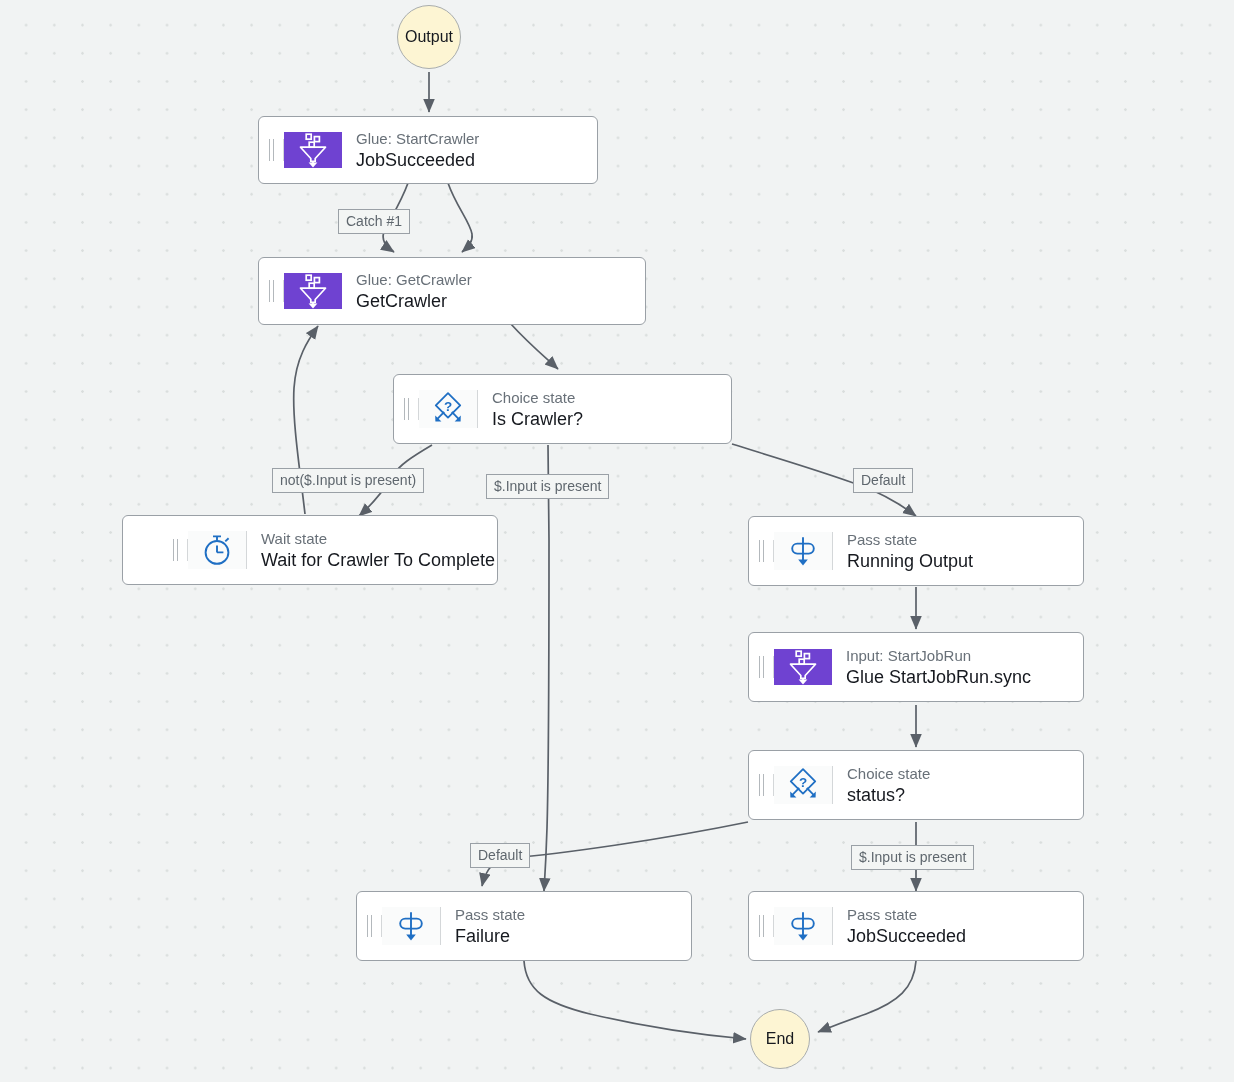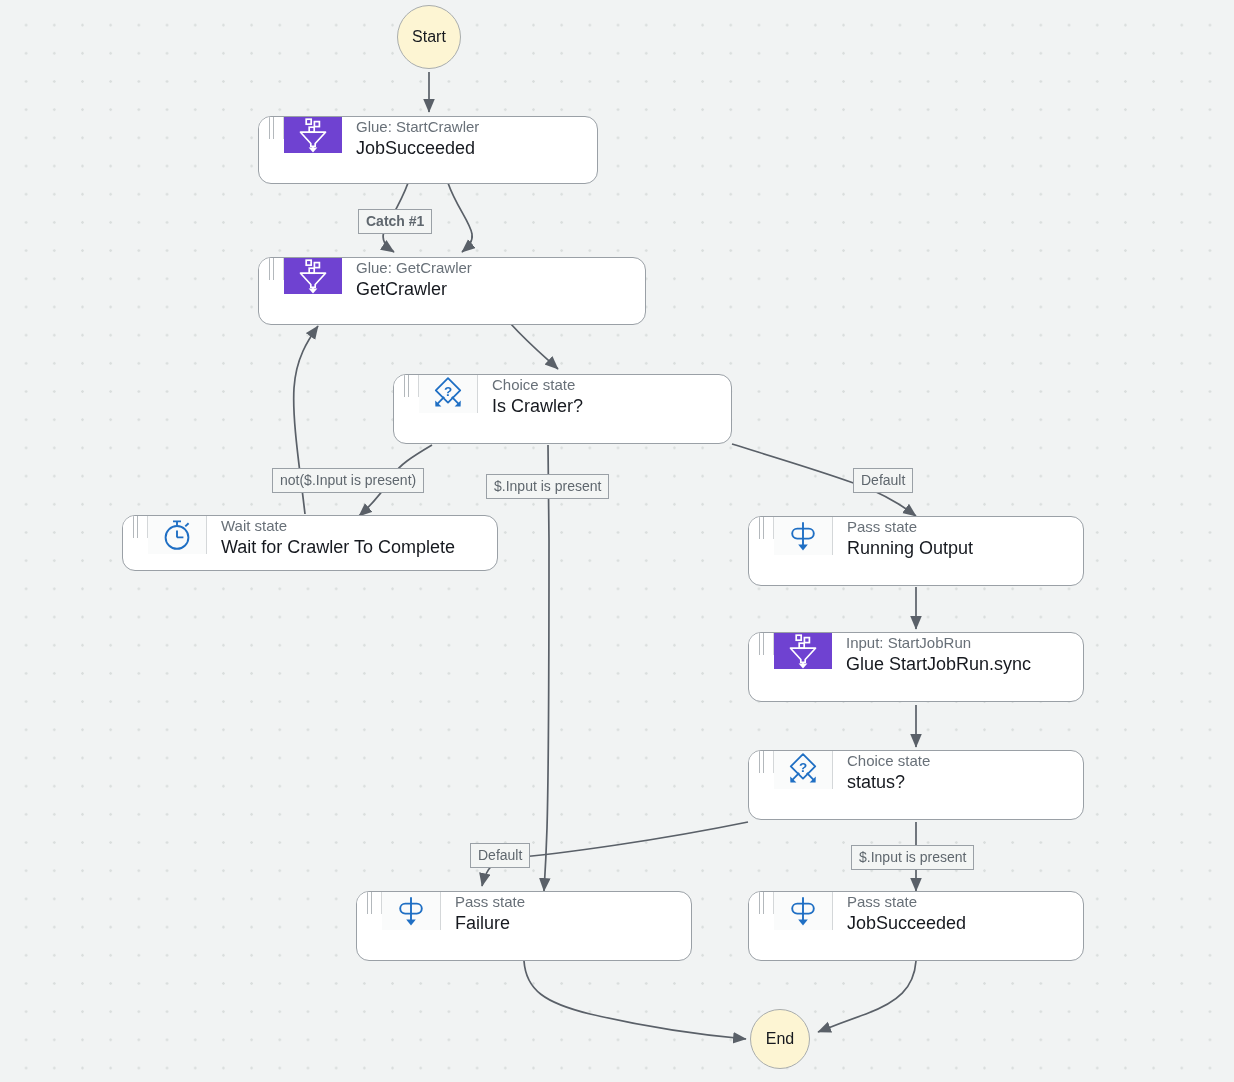--- a/index.html
+++ b/index.html
@@ -41,24 +41,24 @@
     justify-content: center;
     color: #16191f;
     font-size: 16px;
     box-sizing: border-box;
   }
 
   
   .node {
     position: absolute;
     display: flex;
-    align-items: flex-start;
+    align-items: center;
     background: #ffffff;
     border: 1px solid #9aa0a6;
-    border-radius: 13px;
+    border-radius: 6px;
     box-sizing: border-box;
     overflow: hidden;
     box-shadow: 0 0 0 0 rgba(0,0,0,0);
   }
   .grip {
     width: 24px;
     flex: 0 0 24px;
     background: #ffffff;
     border-right: 1px solid #d4d7d9;
     display: flex;
@@ -157,21 +157,21 @@
 
       <path d="M916,822 L916,891"></path>
 
       <path d="M524,961 C526,990 545,1003 590,1014 C650,1028 712,1036 746,1039"></path>
 
       <path d="M916,961 C914,988 898,1002 866,1014 C846,1021 828,1028 818,1032"></path>
     </g>
   </svg>
 
   <div class="terminal" style="left:397px; top:5px; width:64px; height:64px;">
-    <span>Start</span>
+    <span>Output</span>
   </div>
 
   <div class="terminal" style="left:750px; top:1009px; width:60px; height:60px;">
     <span>End</span>
   </div>
 
   <div class="node" style="left:258px; top:116px; width:340px; height:68px;">
     <div class="grip">
         <i></i>
         <i></i>
@@ -233,21 +233,21 @@
         <path d="M31.6,31.4 L31.8,25.4 L25.6,31.6 Z" fill="#1f6fc4"></path>
         <text x="19" y="20.6" text-anchor="middle" font-family="Liberation Sans, sans-serif" font-size="13.5" font-weight="bold" fill="#1f6fc4">?</text>
       </svg>
     </div>
     <div class="labels">
       <div class="sub">Choice state</div>
       <div class="title">Is Crawler?</div>
     </div>
   </div>
 
-  <div class="node" style="left:122px; top:515px; width:376px; height:56px;">
+  <div class="node" style="left:122px; top:515px; width:376px; height:70px;padding-left:40px;">
     <div class="grip">
         <i></i>
         <i></i>
       </div>
     <div class="iconbox">
       <svg width="38" height="38" viewBox="0 0 38 38" aria-hidden="true">
         <g fill="none" stroke="#1f6fc4" stroke-width="1.9">
           <circle cx="19" cy="21.4" r="11.4"></circle>
           <path d="M19,21.4 L19,14.4"></path>
           <path d="M19,21.4 L25.4,21.4"></path>
@@ -362,21 +362,21 @@
         </g>
         <path d="M14.2,27.4 L19,33.6 L23.8,27.4 Z" fill="#1f6fc4"></path>
       </svg>
     </div>
     <div class="labels">
       <div class="sub">Pass state</div>
       <div class="title">JobSucceeded</div>
     </div>
   </div>
 
-  <div class="edge-label" style="left:358px; top:209px;font-weight:bold;">Catch #1</div>
+  <div class="edge-label" style="left:338px; top:209px;">Catch #1</div>
 
   <div class="edge-label" style="left:272px; top:468px;">not($.Input is present)</div>
 
   <div class="edge-label" style="left:486px; top:474px;">$.Input is present</div>
 
   <div class="edge-label" style="left:853px; top:468px;">Default</div>
 
   <div class="edge-label" style="left:470px; top:843px;">Default</div>
 
   <div class="edge-label" style="left:851px; top:845px;">$.Input is present</div>

